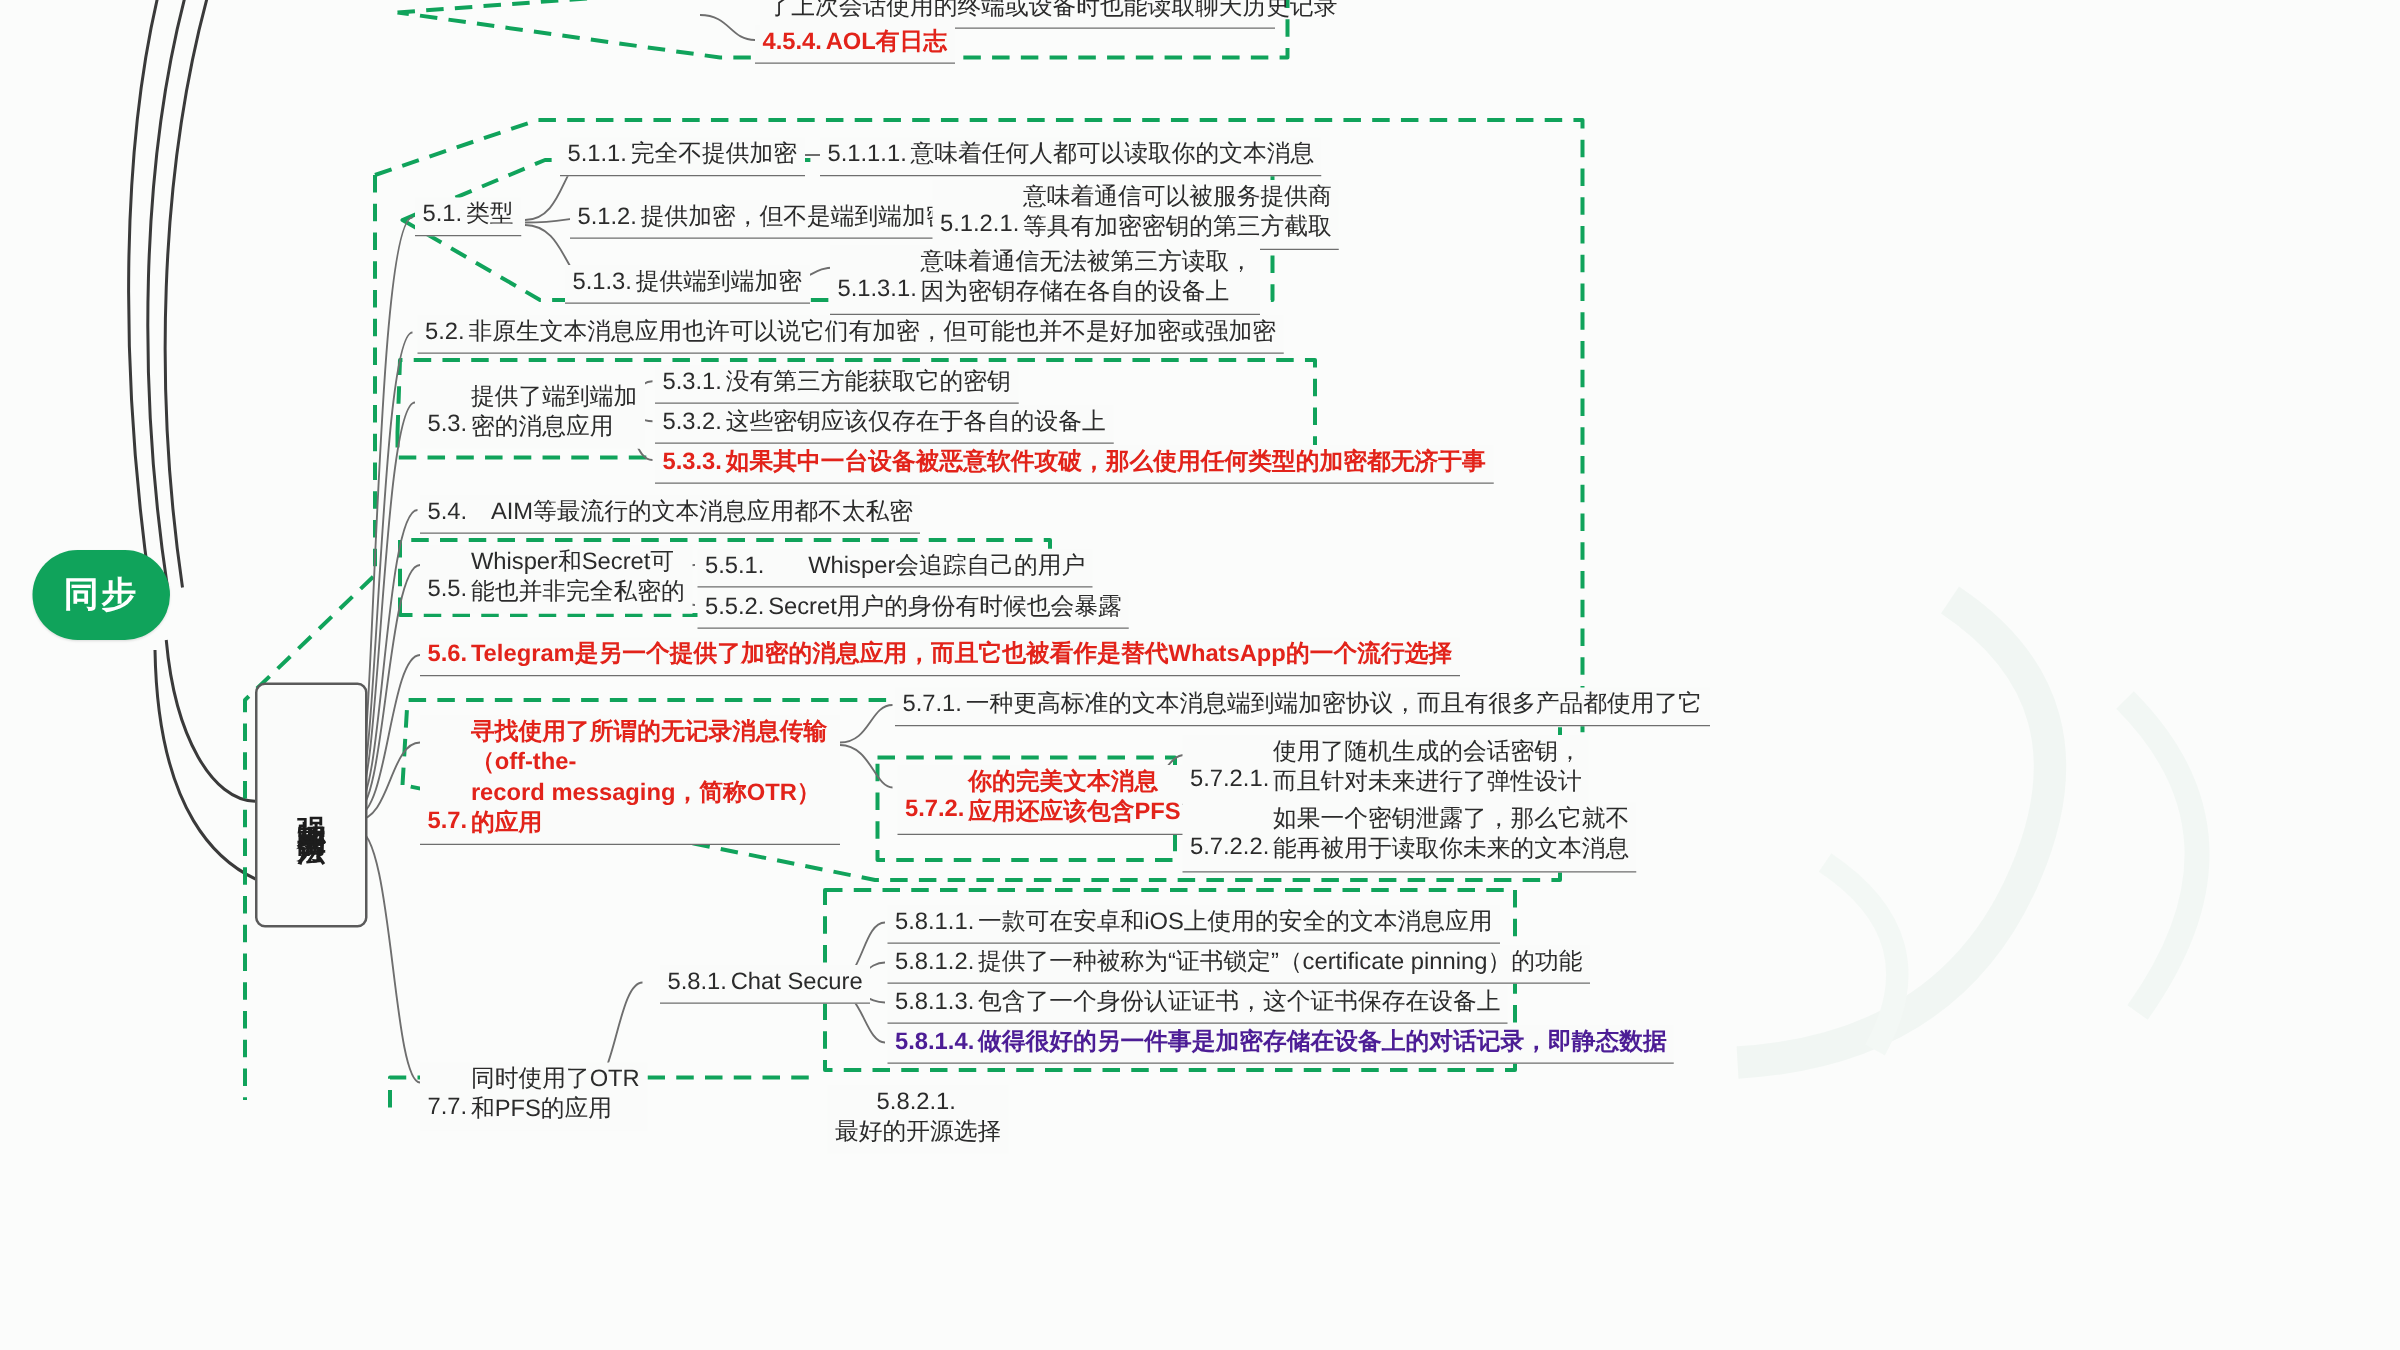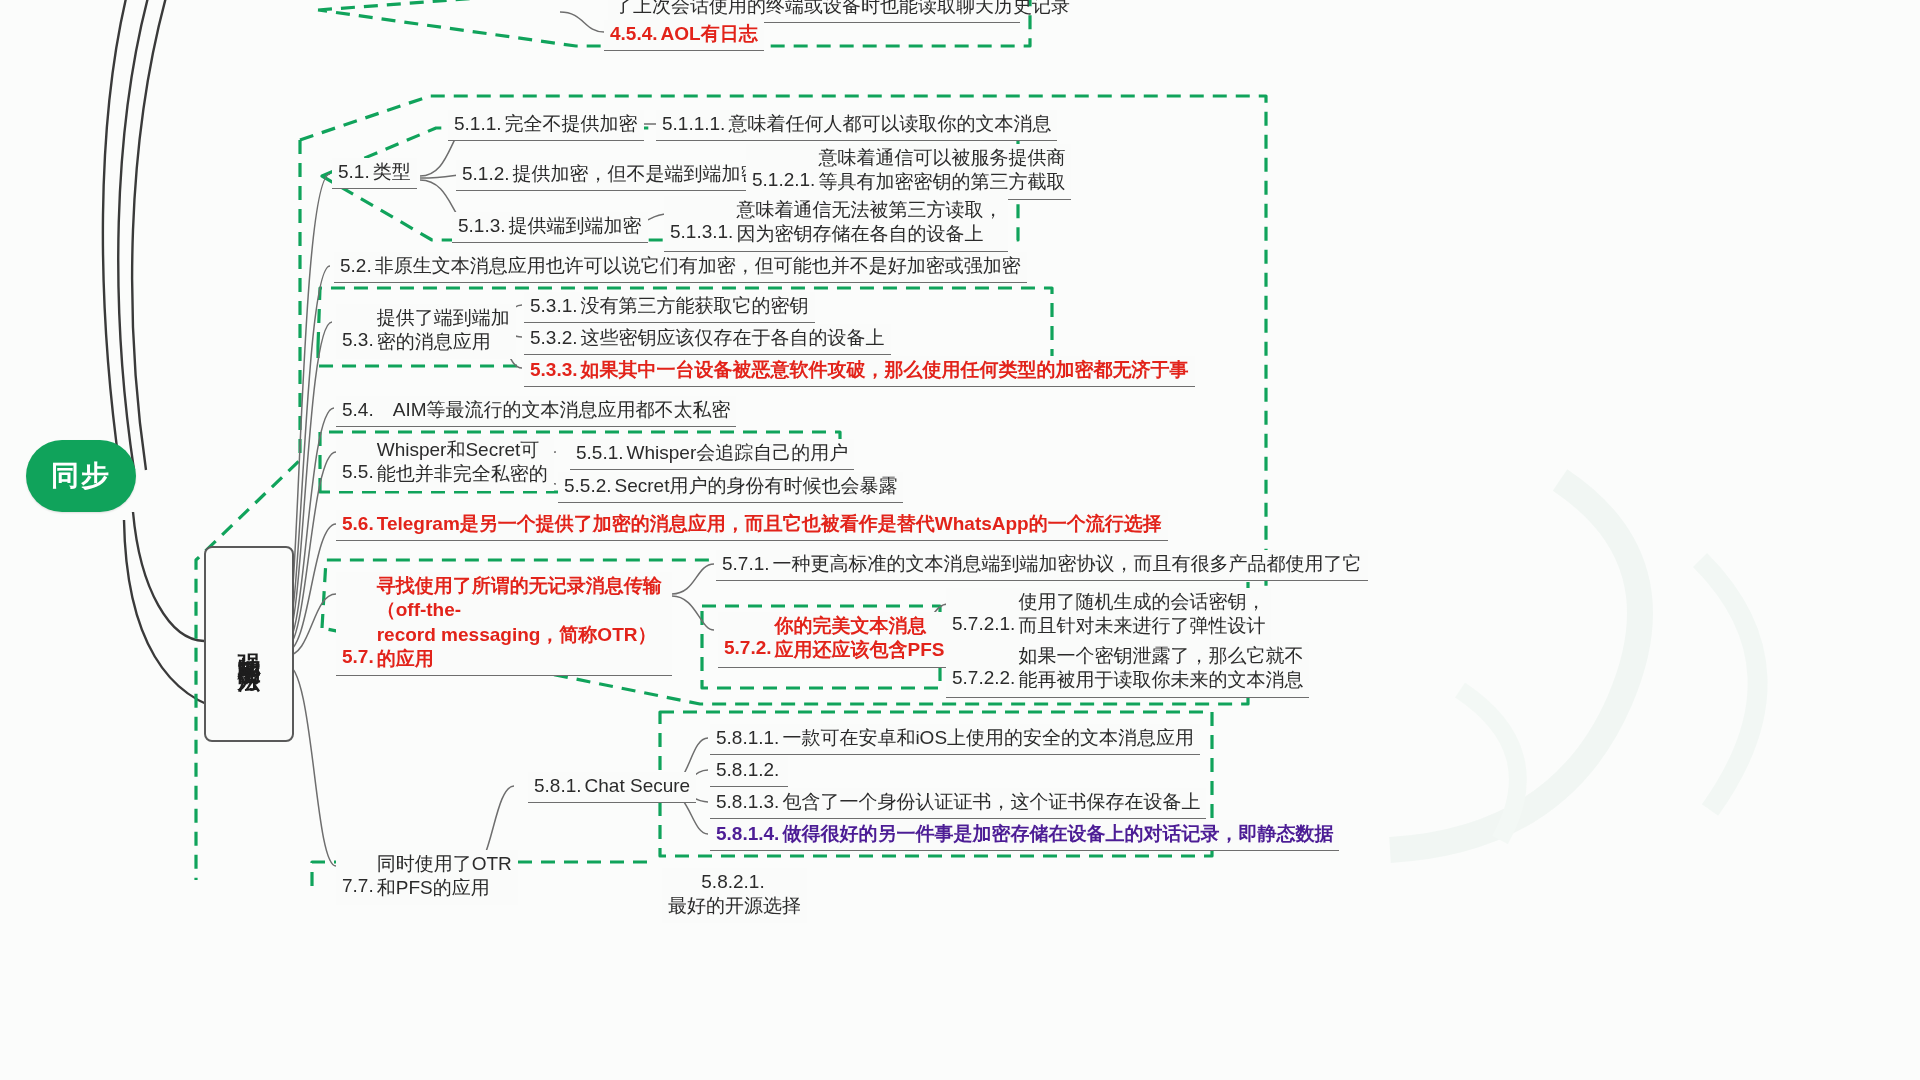--- a/index.html
+++ b/index.html
@@ -242,21 +242,21 @@
     <span class="num">5.4.</span>
     <span>AIM等最流行的文本消息应用都不太私密</span>
   </div>
 
   <div class="node split multiline noline" style="left:336px;top:436px;">
     <span class="num">5.5.</span>
     <span class="txt">Whisper和Secret可
 能也并非完全私密的</span>
   </div>
 
-  <div class="node" style="left:570px;top:439px;">
+  <div class="node" style="left:558px;top:439px;gap:32px;">
     <span class="num">5.5.1.</span>
     <span>Whisper会追踪自己的用户</span>
   </div>
 
   <div class="node" style="left:558px;top:472px;">
     <span class="num">5.5.2.</span>
     <span>Secret用户的身份有时候也会暴露</span>
   </div>
 
   <div class="node red" style="left:336px;top:510px;">
@@ -304,20 +304,21 @@
     <span>Chat Secure</span>
   </div>
 
   <div class="node" style="left:710px;top:724px;">
     <span class="num">5.8.1.1.</span>
     <span>一款可在安卓和iOS上使用的安全的文本消息应用</span>
   </div>
 
   <div class="node" style="left:710px;top:756px;">
     <span class="num">5.8.1.2.</span>
+    <span>提供了一种被称为“证书锁定”（certificate pinning）的功能</span>
   </div>
 
   <div class="node" style="left:710px;top:788px;">
     <span class="num">5.8.1.3.</span>
     <span>包含了一个身份认证证书，这个证书保存在设备上</span>
   </div>
 
   <div class="node bold" style="left:710px;top:820px;">
     <span class="num">5.8.1.4.</span>
     <span>做得很好的另一件事是加密存储在设备上的对话记录，即静态数据</span>

